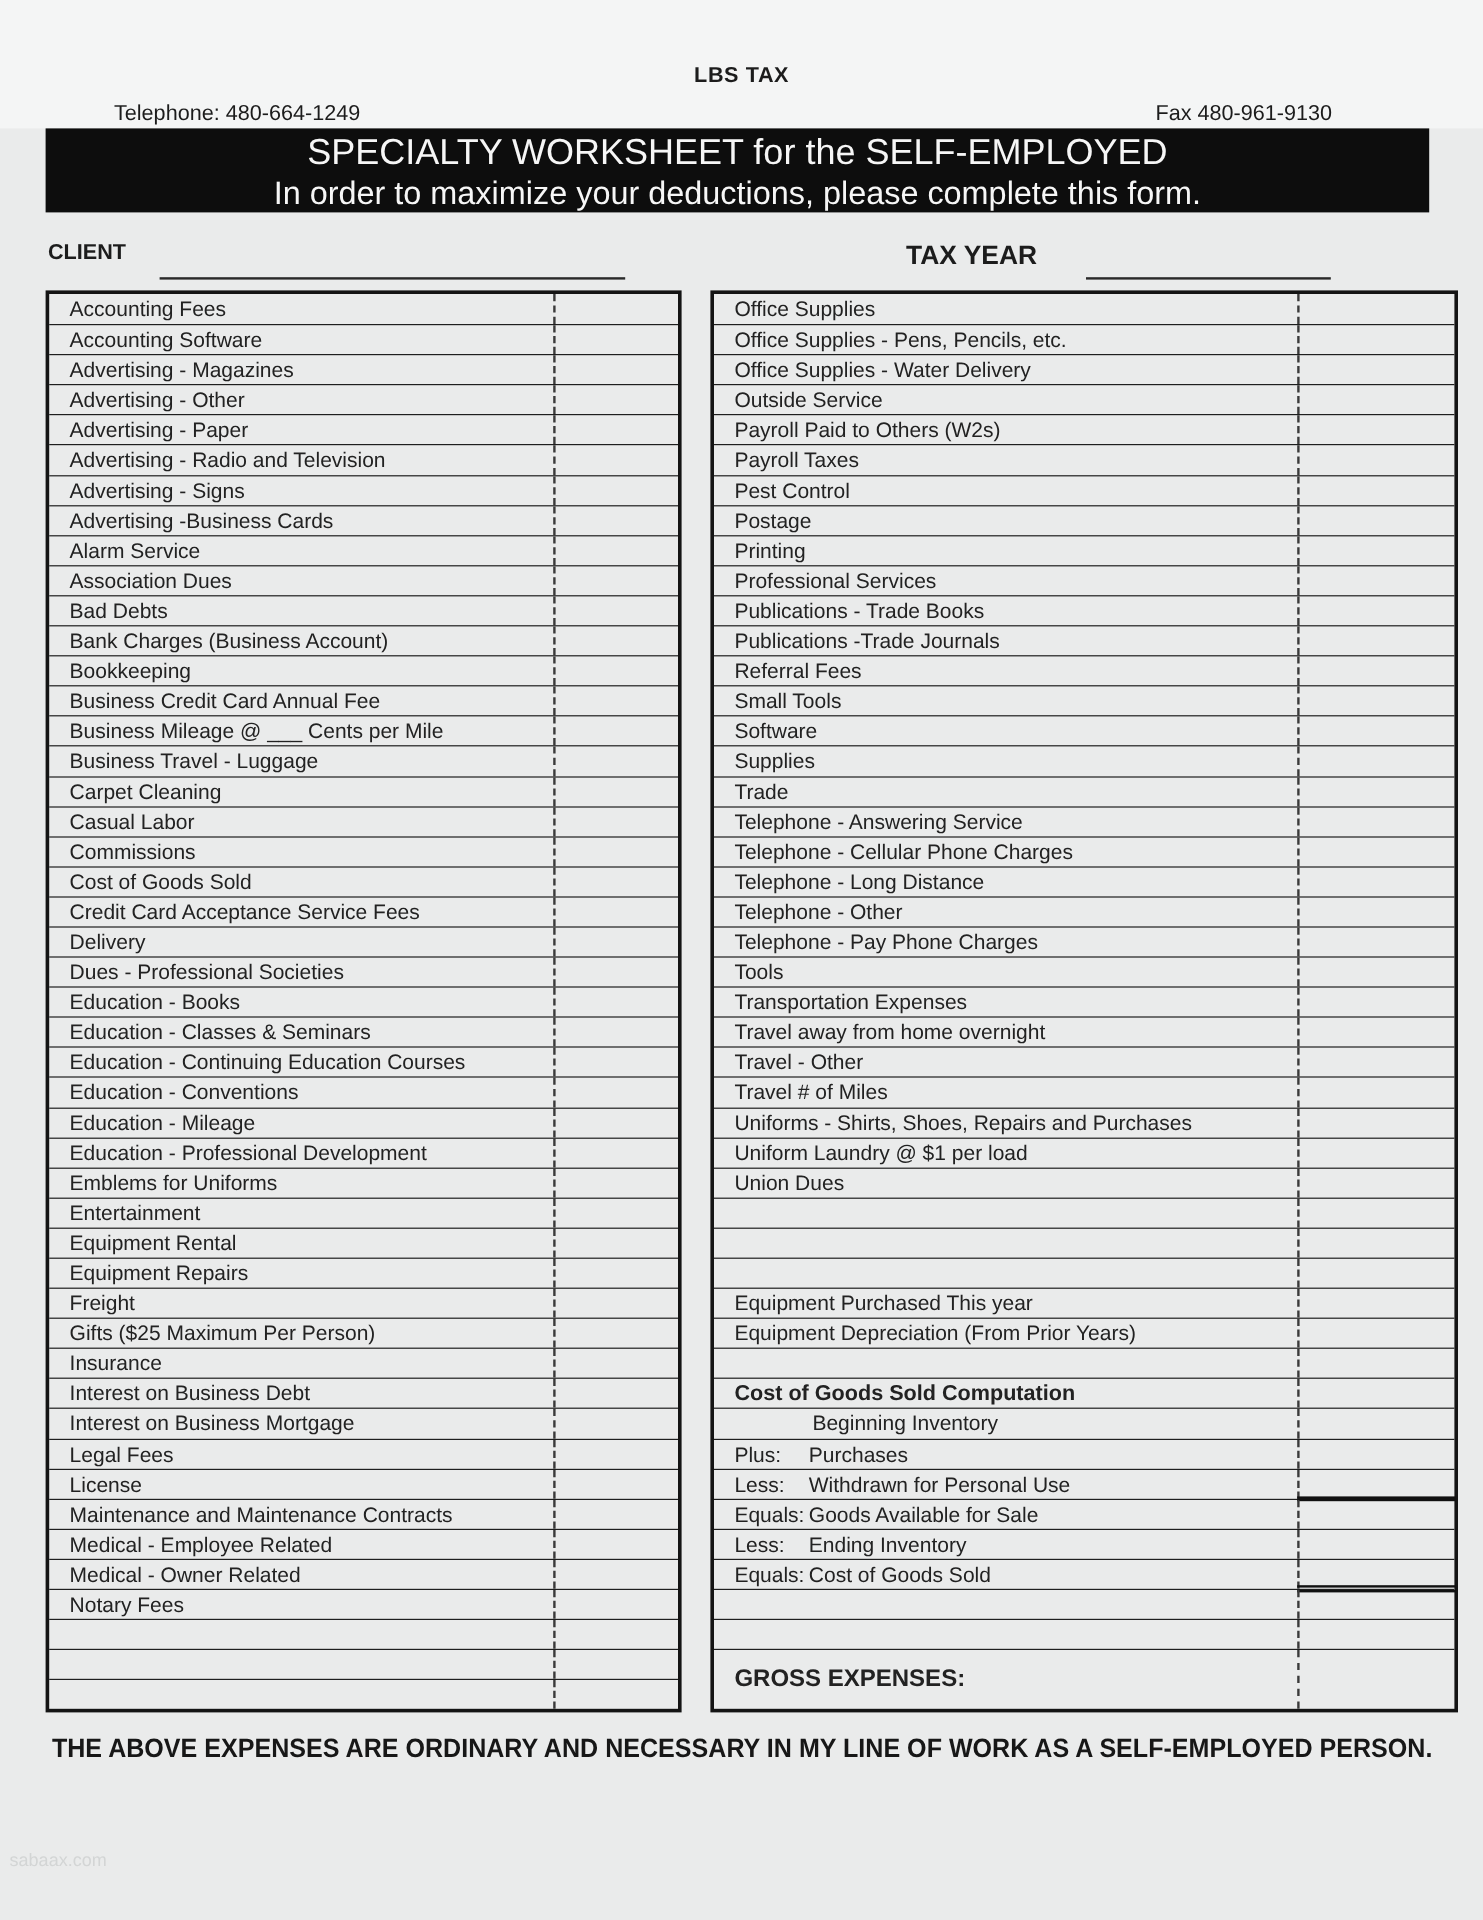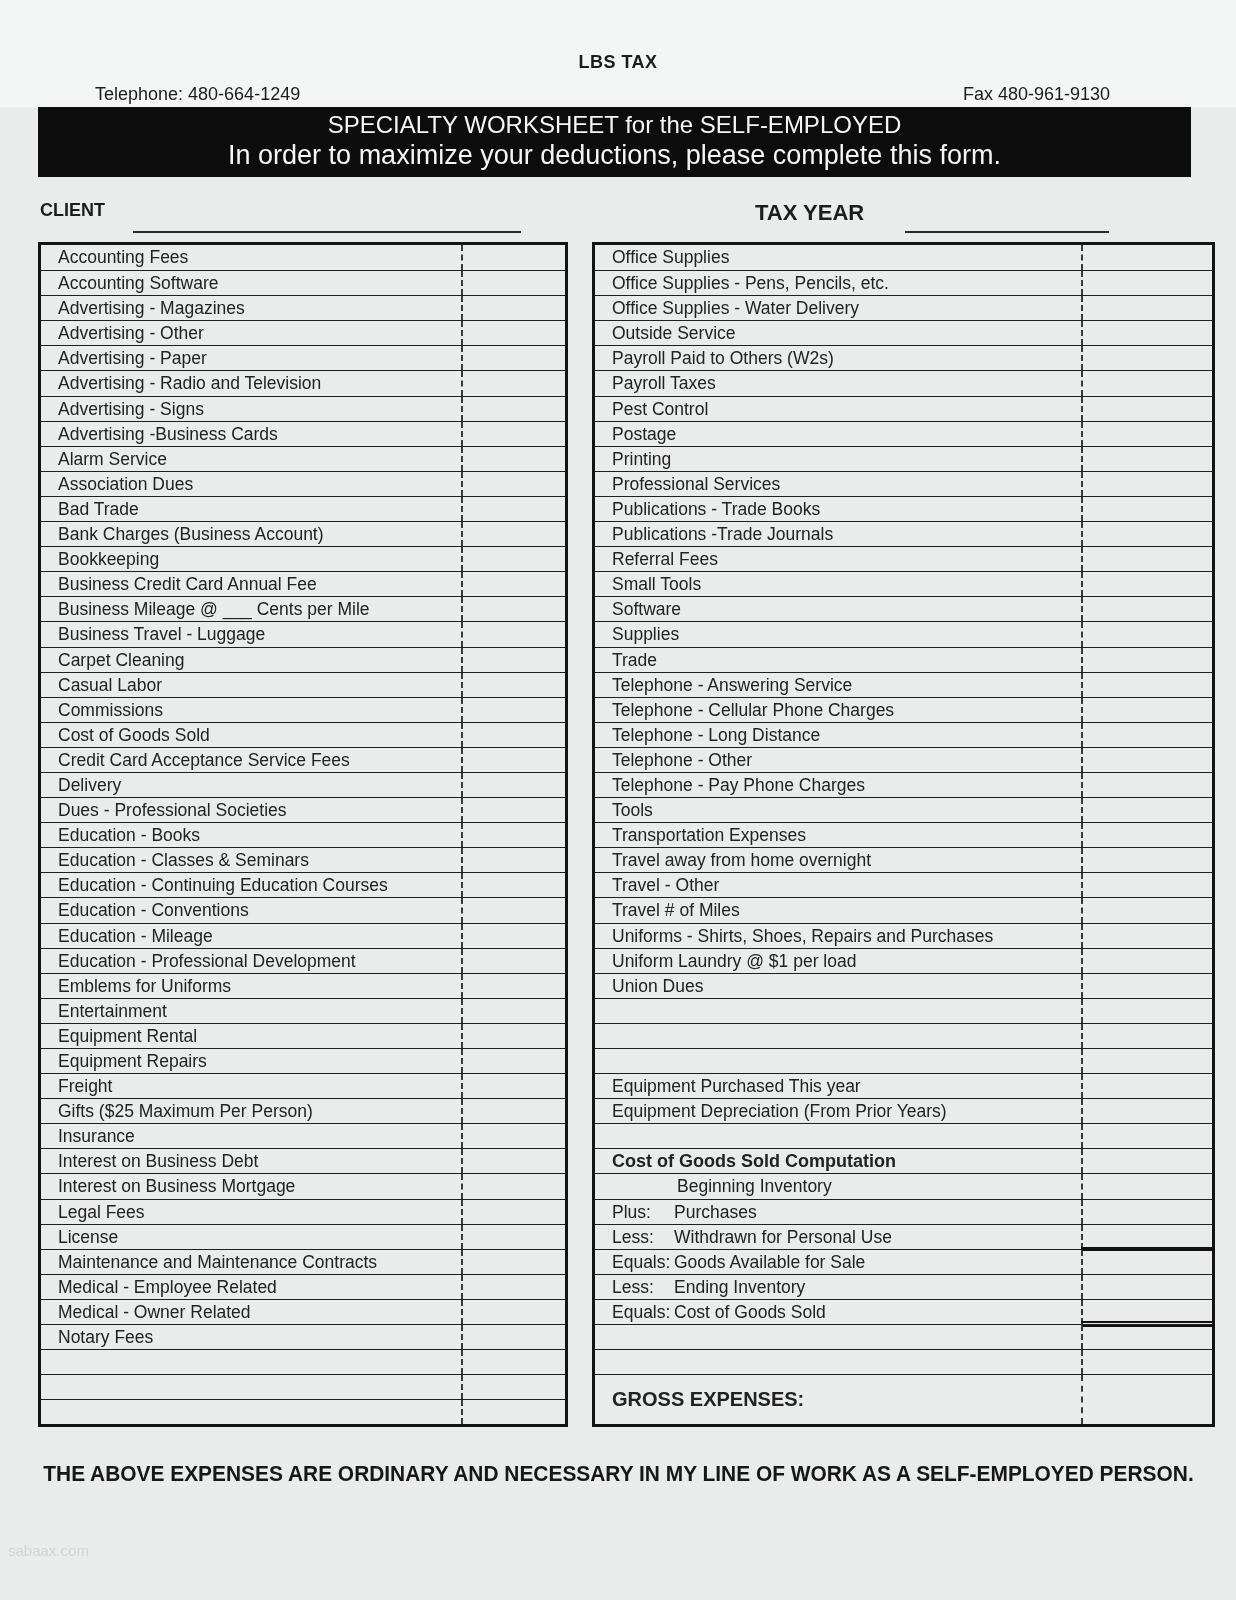--- a/index.html
+++ b/index.html
@@ -15,21 +15,21 @@
 
   
   .company { position:absolute; top:52px; left:0; width:100%; text-align:center;
              font-weight:bold; font-size:18px; letter-spacing:0.5px; }
   .phone   { position:absolute; top:84px; left:95px;  font-size:18px; }
   .fax     { position:absolute; top:84px; right:126px; font-size:18px; }
 
   
   .banner { position:absolute; top:107px; left:38px; width:1153px; height:70px;
             background:#0d0d0d; color:#f6f6f6; text-align:center; }
-  .banner .l1 { font-size:24px; padding-top:4px; }
+  .banner .l1 { font-size:30px; padding-top:4px; }
   .banner .l2 { font-size:27px; padding-top:1px; }
 
   
   .client-label   { position:absolute; top:200px; left:40px;  font-weight:bold; font-size:18px; }
   .taxyear-label  { position:absolute; top:200px; left:755px; font-weight:bold; font-size:22px; }
   .client-line    { position:absolute; top:231px; left:133px; width:388px; border-bottom:2px solid #2a2a2a; height:0; }
   .taxyear-line   { position:absolute; top:231px; left:905px; width:204px; border-bottom:2px solid #2a2a2a; height:0; }
 
   
   .table { position:absolute; top:242px; left:38px; display:flex; gap:24px; }
@@ -50,21 +50,21 @@
 
   .rule-s .amt::after { content:""; position:absolute; left:-2px; right:-1px; bottom:-2px;
                         border-bottom:4px solid #111; }
   .rule-d .amt::after { content:""; position:absolute; left:-2px; right:-1px; bottom:-3px; height:6px;
                         border-top:2px solid #111; border-bottom:2px solid #111; box-sizing:border-box; }
 
   .row-gross { height:50.2px; }
   .row-gross .lbl { font-weight:bold; font-size:20px; line-height:48px; }
 
   
-  .footer { position:absolute; top:1444px; left:0; width:100%; text-align:center;margin-top:17px; }
+  .footer { position:absolute; top:1444px; left:0; width:100%; text-align:center; }
   .footer span { display:inline-block; font-weight:bold; font-size:22px; color:#171717;
                  transform:scaleX(0.95); transform-origin:center; letter-spacing:0; }
 
   .watermark { position:absolute; left:8px; top:1542px; font-size:15px; color:#d3d5d5; }
 </style>
 </head>
 <body>
 
 <div class="scan-top"></div>
 
@@ -118,21 +118,21 @@
       </div>
       <div class="row">
         <div class="lbl"><span>Alarm Service</span></div>
         <div class="amt"></div>
       </div>
       <div class="row">
         <div class="lbl"><span>Association Dues</span></div>
         <div class="amt"></div>
       </div>
       <div class="row">
-        <div class="lbl"><span>Bad Trade</span></div>
+        <div class="lbl"><span>Bad Debts</span></div>
         <div class="amt"></div>
       </div>
       <div class="row">
         <div class="lbl"><span>Bank Charges (Business Account)</span></div>
         <div class="amt"></div>
       </div>
       <div class="row">
         <div class="lbl"><span>Bookkeeping</span></div>
         <div class="amt"></div>
       </div>

